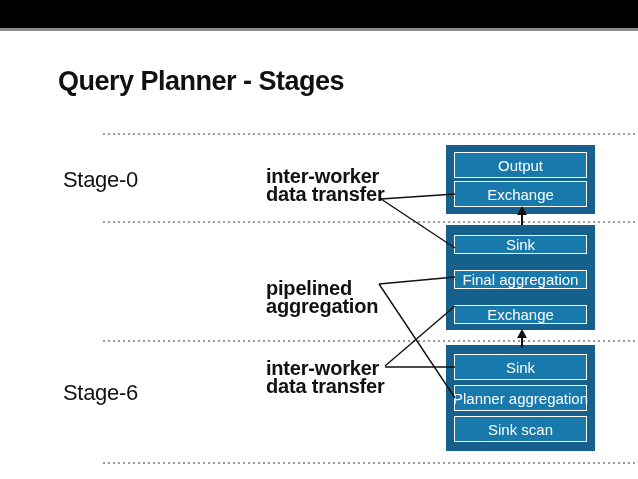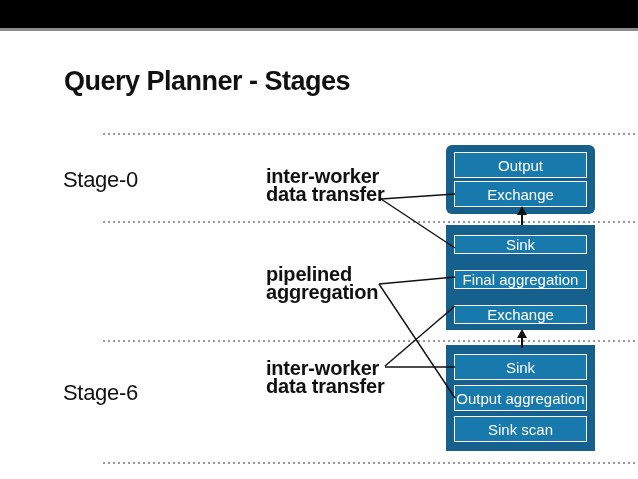--- a/index.html
+++ b/index.html
@@ -14,43 +14,43 @@
   html,body{margin:0;padding:0;background:#fff;}
   .slide{
     position:relative;width:638px;height:479px;background:#ffffff;
     font-family:"Liberation Sans",sans-serif;overflow:hidden;
   }
   .topbar{
     position:absolute;left:0;top:0;width:638px;height:28px;
     background:var(--top-bar);border-bottom:3px solid #8d8d8d;
   }
   .title{
-    position:absolute;left:64px;top:66px;margin:0;
+    position:absolute;left:58px;top:66px;margin:0;
     font-size:27px;font-weight:bold;color:#111;letter-spacing:-0.5px;
   }
   .separator{
     position:absolute;left:103px;width:532px;height:2px;
     background:repeating-linear-gradient(90deg,var(--separator) 0 2px,transparent 2px 5px);
   }
   .sep-0{top:133px}.sep-1{top:221px}.sep-2{top:340px}.sep-3{top:462px}
   .stage-label{
     position:absolute;left:63px;margin:0;
     font-size:22px;font-weight:normal;color:#111;letter-spacing:-0.3px;
   }
   .stage-0-label{top:167px}.stage-1-label{top:269px}.stage-2-label{top:380px}
   .annotation{
     position:absolute;left:266px;
     font-size:20px;font-weight:bold;color:#111;line-height:18px;letter-spacing:-0.2px;
   }
-  .ann-0{top:167px}.ann-1{top:265px}.ann-2{top:359px}
+  .ann-0{top:167px}.ann-1{top:279px}.ann-2{top:359px}
   .group{
     position:absolute;left:446px;width:149px;background:var(--group-fill);
     box-sizing:border-box;display:flex;flex-direction:column;
   }
-  .group-0{top:145px;height:69px;padding:7px 8px;border-radius:6px;}
+  .group-0{top:145px;height:69px;padding:7px 8px;}
   .group-1{top:225px;height:105px;padding:10px 8px 11px 8px;}
   .group-2{top:345px;height:106px;padding:9px 8px;}
   .group-0 .op + .op{margin-top:3px}
   .group-1 .op + .op{margin-top:16px}
   .group-2 .op + .op{margin-top:5px}
   .op{
     height:26px;box-sizing:border-box;background:var(--operator-fill);
     border:1.5px solid var(--operator-border);color:var(--operator-text);
     font-size:15px;display:flex;align-items:center;justify-content:center;
     white-space:nowrap;
@@ -95,21 +95,21 @@
   </div>
 
   <div class="group group-1">
     <div class="op">Sink</div>
     <div class="op">Final aggregation</div>
     <div class="op">Exchange</div>
   </div>
 
   <div class="group group-2">
     <div class="op">Sink</div>
-    <div class="op">Output aggregation</div>
+    <div class="op">Planner aggregation</div>
     <div class="op">Sink scan</div>
   </div>
 
   <svg class="uparrow arrow-0" viewBox="0 0 14 20">
     <line x1="7" y1="19" x2="7" y2="6" stroke="#111" stroke-width="2"></line>
     <polygon points="7,0 2,9 12,9" fill="#111"></polygon>
   </svg>
   <svg class="uparrow arrow-1" viewBox="0 0 14 20">
     <line x1="7" y1="19" x2="7" y2="6" stroke="#111" stroke-width="2"></line>
     <polygon points="7,0 2,9 12,9" fill="#111"></polygon>

